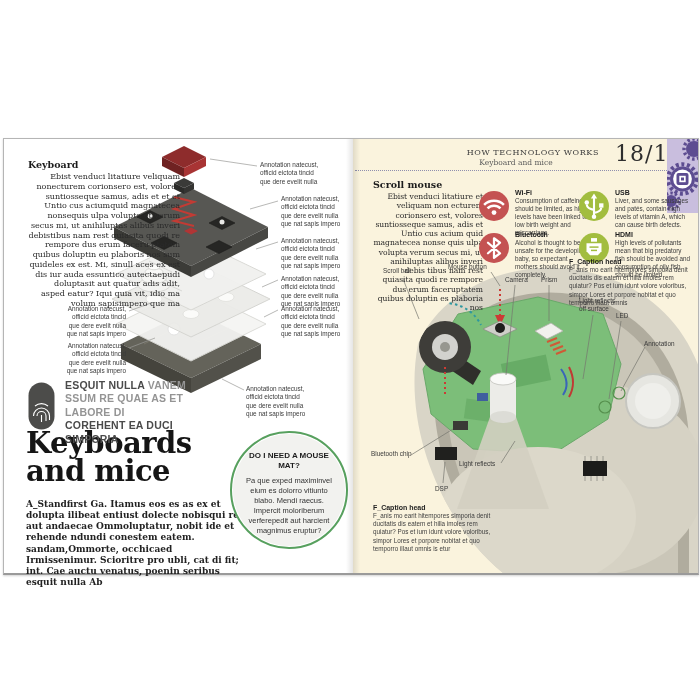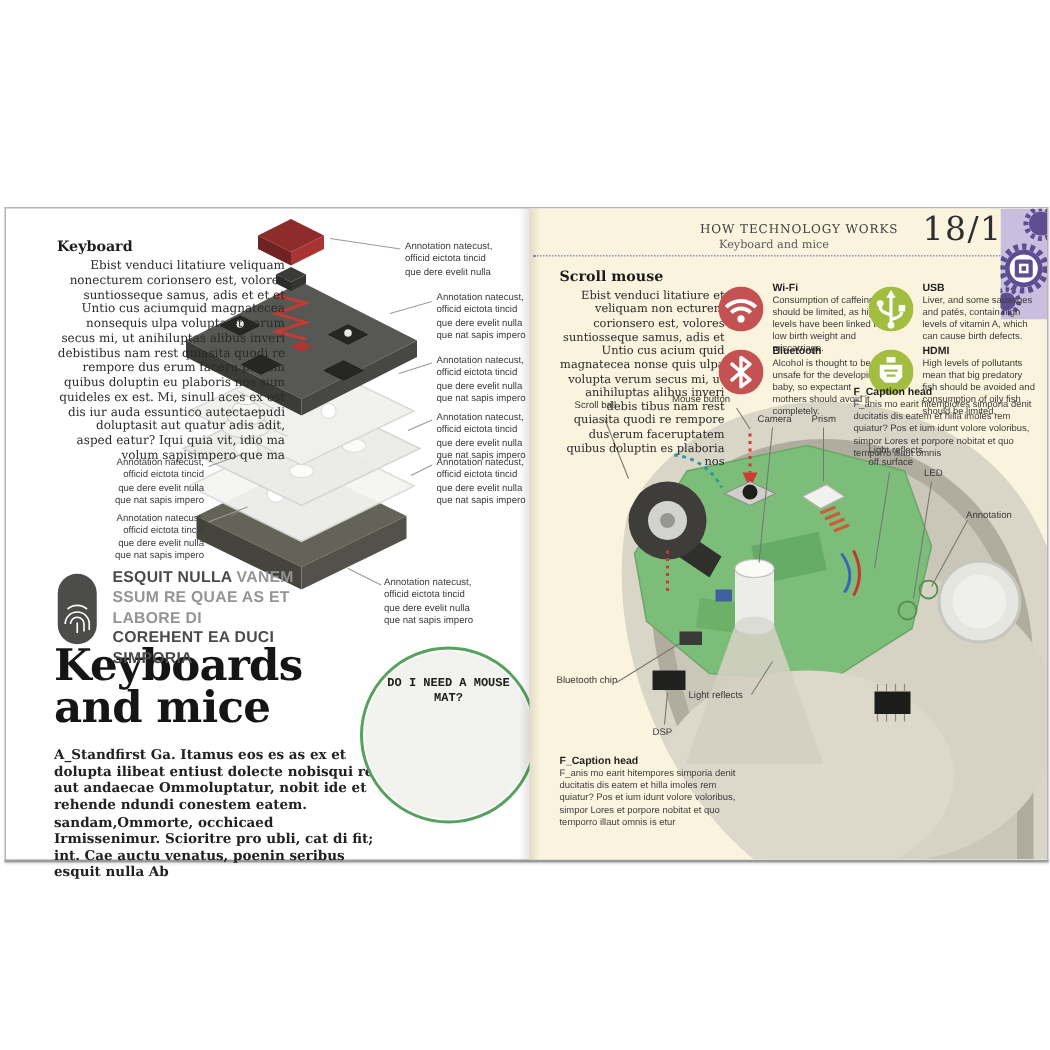--- a/index.html
+++ b/index.html
@@ -16,38 +16,38 @@
   .ann.r{text-align:right;}
   .lbl{font-size:6.4px;color:#3a3a3a;line-height:1.2;}
   .quote-text{font-size:10.5px;font-weight:bold;line-height:1.28;letter-spacing:.2px;}
   .quote-text .dk{color:#4a4a4a;}
   .quote-text .lt{color:#949494;font-weight:bold;}
   #main-title{font-family:"DejaVu Serif",serif;font-weight:bold;font-size:29px;line-height:.98;
     letter-spacing:-.5px;color:#151515;}
   #standfirst{font-family:"DejaVu Serif",serif;font-weight:bold;font-size:9px;line-height:1.24;color:#222;}
   #qa-circle{border-radius:50%;background:#f2f2ef;border:2px solid #57a05e;box-shadow:0 0 0 1px #fff inset;
     text-align:center;box-sizing:border-box;padding:18px 10px 0 10px;}
-  #qa-circle .qh{font-size:8px;font-weight:bold;color:#1d1d1d;line-height:1.3;margin-bottom:4px;font-family:Liberation Mono, monospace;}
+  #qa-circle .qh{font-size:8px;font-weight:bold;color:#1d1d1d;line-height:1.3;margin-bottom:4px;}
   #qa-circle .qb{font-size:7.5px;line-height:1.35;color:#333;}
   .hdr-series{font-family:"DejaVu Serif",serif;font-weight:normal;font-size:8px;letter-spacing:.6px;color:#3d3d3d;text-align:right;}
   .hdr-chapter{font-family:"DejaVu Serif",serif;font-size:7.5px;color:#5a5a5a;text-align:center;}
   .hdr-pages{font-family:"DejaVu Serif",serif;font-size:22px;color:#2e2e2e;letter-spacing:1px;}
   #dotted-rule{border-top:1px dotted #8f8fae;height:0;}
   .feat-h{font-size:7px;font-weight:bold;color:#1e1e1e;margin-bottom:1px;}
   .feat-b{font-size:6.3px;line-height:1.28;color:#3c3c3c;}
   .cap-h{font-size:7px;font-weight:bold;color:#1e1e1e;margin-bottom:1px;}
   .cap-b{font-size:6.3px;line-height:1.3;color:#3f3f3f;}
   svg{display:block;}
 </style>
 </head>
 <body>
 
 <div id="book">
 
-  <div class="abs" style="left:10px;top:0;width:349px;height:434px;">
+  <div class="abs" style="left:0;top:0;width:349px;height:434px;">
 
     <svg class="abs" style="left:0;top:0;" width="349" height="434" viewBox="0 0 349 434">
 
       <polygon points="117,205 187,171 257,205 187,239" fill="#64635a"></polygon>
       <polyline points="140,205 170,190 195,203 225,189" fill="none" stroke="#7b7a6c" stroke-width="0.8"></polyline>
       <polygon points="117,205 187,239 187,254 117,220" fill="#45443d"></polygon>
       <polygon points="257,205 187,239 187,254 257,220" fill="#52514a"></polygon>
 
       <polygon points="112,185 187,148 262,185 187,222" fill="#f5f5f3" stroke="#d9d9d5" opacity="0.94"></polygon>
       <circle cx="170" cy="190" r="6" fill="#ffffff" stroke="#dddddd" stroke-width="0.8"></circle>
@@ -124,20 +124,21 @@
         <path d="M7 24a10 10 0 0 1 13 0" fill="none" stroke="#ffffff" stroke-width="1.1"></path>
       </svg>
       <div class="quote-text" style="margin-left:37px;width:123px;">
         <span class="dk">ESQUIT NULLA</span><span class="lt"> VANEM SSUM RE QUAE AS ET LABORE DI </span><span class="dk">COREHENT EA DUCI SIMPORIA</span>
       </div>
     </div>
     <div id="standfirst" class="abs" style="left:22px;top:360px;width:218px;">A_Standfirst Ga. Itamus eos es as ex et dolupta ilibeat entiust dolecte nobisqui re, aut andaecae Ommoluptatur, nobit ide et rehende ndundi conestem eatem. sandam,Ommorte, occhicaed Irmissenimur. Scioritre pro ubli, cat di fit; int. Cae auctu venatus, poenin seribus esquit nulla Ab</div>
 
     <div id="qa-circle" class="abs" style="left:226px;top:292px;width:118px;height:118px;">
       <div class="qh">DO I NEED A MOUSE MAT?</div>
+      <div class="qb">Pa que exped maximinvel eium es dolorro vitiunto blabo. Mendi raecus. Impercit moloriberum verferepedit aut harcient magnimus eruptur?</div>
     </div>
   </div>
 
   <div id="rightpage">
 
     <svg class="abs" style="left:0;top:0;" width="345" height="434" viewBox="0 0 345 434">
       <defs>
         <clipPath id="shellclip">
           <path d="M65 205 C95 138 185 112 258 140 C325 165 358 225 360 305 L360 434 L150 434 C95 390 48 295 65 205 Z"></path>
         </clipPath>

